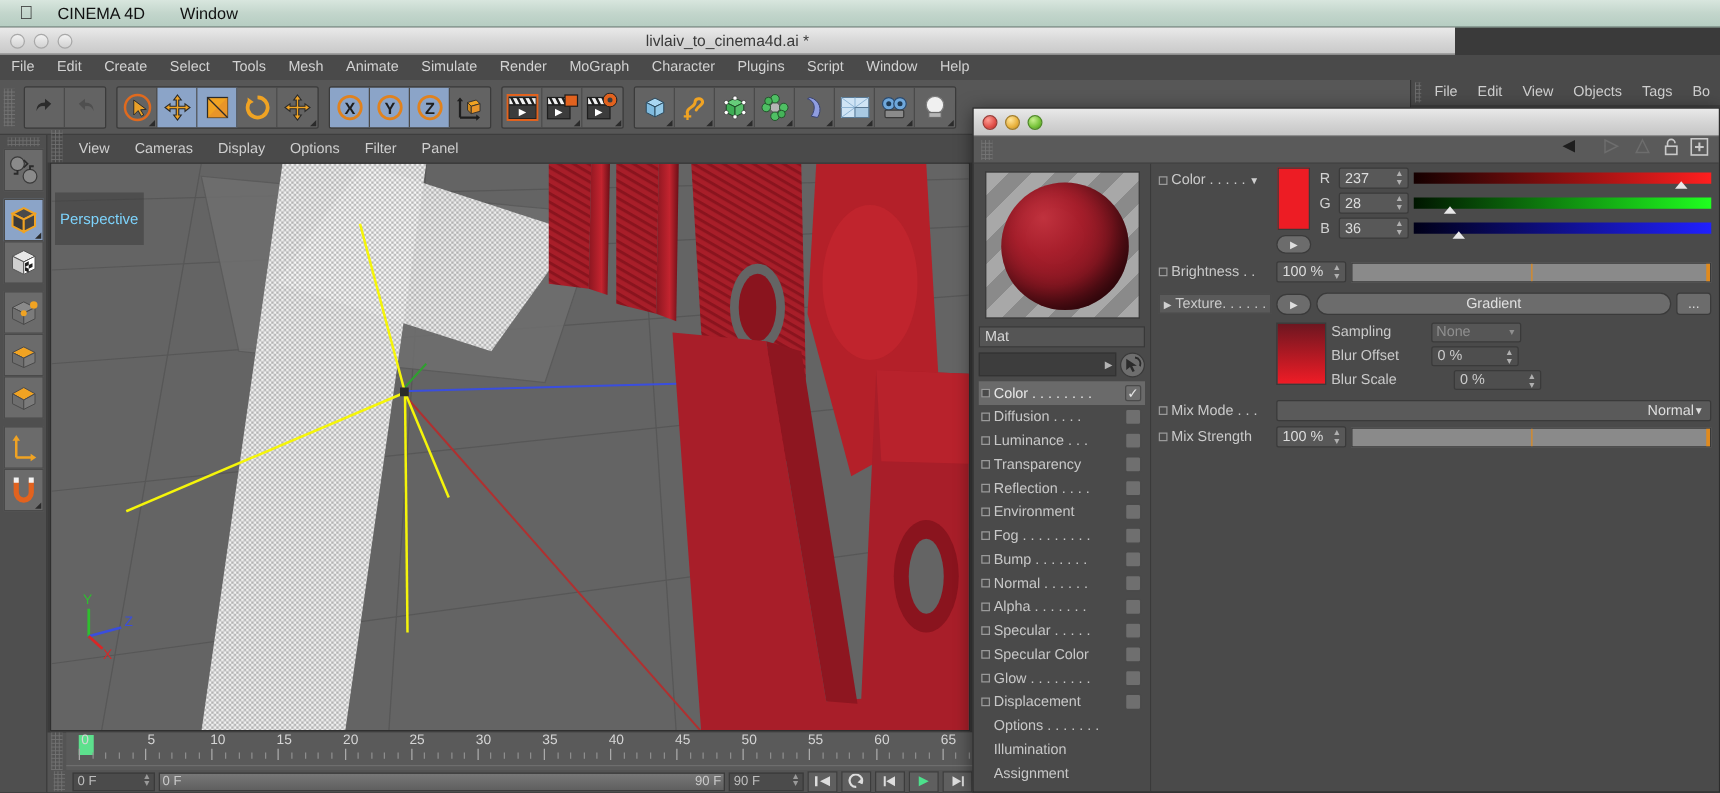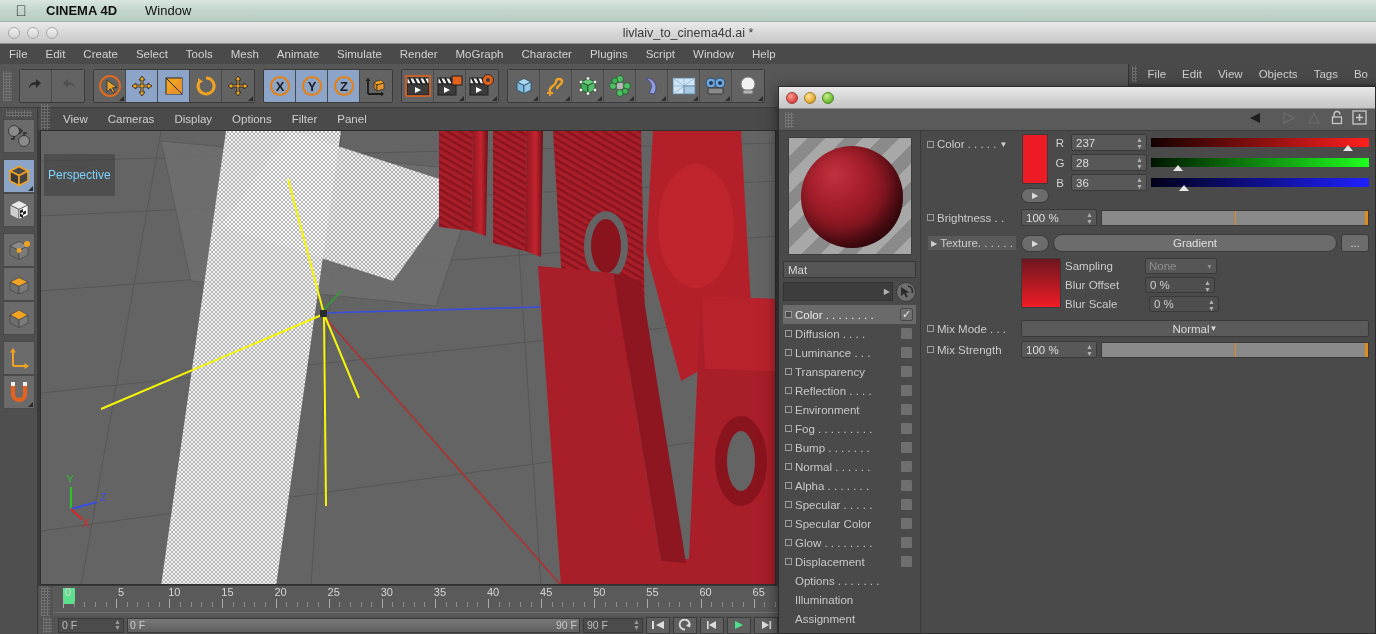--- a/index.html
+++ b/index.html
@@ -10,26 +10,26 @@
     -webkit-font-smoothing:antialiased;
   }
   
   #mac-menubar{
     position:absolute; left:0; top:0; width:1376px; height:22px;
     background:linear-gradient(to bottom,#d8e6de 0%,#c3d6cc 50%,#b6cdc2 100%);
     border-bottom:1px solid #9bb3a8;
     display:flex; align-items:center; padding-left:10px; gap:0px;
   }
   #mac-menubar .apple{ width:22px; text-align:center; font-size:15px; color:#2a2a2a; line-height:1;}
-  #mac-menubar .mi{ font-size:13px; color:#111; padding:0 14px; font-weight:bold; }
+  #mac-menubar .mi{ font-size:13px; color:#111; padding:0 14px; font-weight:normal; }
   #mac-menubar .mi.reg{ font-weight:normal; }
 
   
   #titlebar{
-    position:absolute; left:0; top:22px; width:1376px; height:22px;
+    position:absolute; left:0; top:22px; width:1164px; height:22px;
     background:linear-gradient(to bottom,#eaeaea 0%,#d6d6d6 55%,#c9c9c9 100%);
     border-bottom:1px solid #8e8e8e;
     display:flex; align-items:center;
   }
   #titlebar .tb-lights{ display:flex; gap:7px; padding-left:8px; }
   #titlebar .lt{ width:12px; height:12px; border-radius:50%;
      background:linear-gradient(to bottom,#f2f2f2,#d2d2d2); border:1px solid #a8a8a8; }
   #titlebar .tb-title{
     position:absolute; left:0; right:0; text-align:center;
     font-size:12.5px; color:#3a3a3a; pointer-events:none;
@@ -180,21 +180,21 @@
   
   .me-right{ flex:1; background:#4a4a4a; }
   .sec-head{ height:20px; background:#3e3e3e; display:flex; align-items:center;
      padding-left:8px; font-size:12.5px; color:#e2e2e2; font-weight:bold;}
   .prow{ display:flex; align-items:center; padding:3px 6px 0 6px; gap:4px;}
   .plabel{ width:90px; font-size:11.5px; color:#cacaca; display:flex; align-items:center; gap:3px;}
   .plabel .rad{ width:7px;height:7px;border:1px solid #9a9a9a; background:#4a4a4a; flex:0 0 auto;}
   .plabel .tri{ font-size:8px; color:#cfcfcf;}
   .plabel.boxed{ background:#5a5a5a; padding:1px 3px; border:1px solid #4a4a4a;}
   .swatch{ width:26px; height:50px; background:#ed1c24; border:1px solid #3a3a3a;}
-  .numbox{ width:76px; height:17px; background:#585858; border:1px solid #3a3a3a;
+  .numbox{ width:56px; height:17px; background:#585858; border:1px solid #3a3a3a;
      font-size:11.5px; color:#ddd; display:flex; align-items:center; padding:0 4px;
      position:relative; border-radius:2px;}
   .numbox .sp{ position:absolute; right:3px; top:1px; font-size:7px; color:#b0b0b0;
      line-height:7px; text-align:center;}
   .chanlabel{ width:14px; font-size:11.5px; color:#d2d2d2; text-align:center;}
   .slider{ flex:1; height:9px; position:relative; }
   .slider .track{ position:absolute; left:0; right:0; top:0; height:9px; }
   .slider .knob{ position:absolute; top:7px; width:0;height:0;
      border-left:5px solid transparent;border-right:5px solid transparent;border-bottom:6px solid #e8e8e8;}
   .trackR{ background:linear-gradient(to right,#150000,#ff1f1f);}
@@ -213,21 +213,21 @@
      border:1px solid #3a3a3a;}
   .smalllabel{ font-size:11.5px; color:#cacaca; width:74px;}
   .selbox{ width:72px;height:16px;background:#565656;border:1px solid #3a3a3a;
      font-size:11.5px;color:#8f8f8f; display:flex;align-items:center;justify-content:space-between;
      padding:0 3px; border-radius:2px;}
   .selbox .dn{font-size:7px;}
   .numbox2{ width:70px;height:16px;background:#4e4e4e;border:1px solid #3a3a3a;
      font-size:11.5px;color:#ccc;display:flex;align-items:center;padding:0 4px;position:relative;border-radius:2px;}
   .numbox2 .sp{position:absolute;right:3px;top:1px;font-size:7px;color:#b0b0b0;line-height:7px;}
   .dropwide{ flex:1; height:17px; background:#5a5a5a; border:1px solid #3a3a3a;
-     font-size:11.5px; color:#ddd; display:flex; align-items:center; justify-content:center;
+     font-size:11.5px; color:#ddd; display:flex; align-items:center; justify-content:flex-end;
      padding:0 5px; border-radius:2px;}
 </style>
 </head>
 <body>
 
 <div id="mac-menubar">
   <div class="apple"></div>
   <div class="mi">CINEMA 4D</div>
   <div class="mi reg">Window</div>
 </div>
@@ -985,21 +985,21 @@
               <span class="dn">▼</span>
             </div>
           </div>
           <div style="display:flex;align-items:center;gap:6px">
             <span class="smalllabel">Blur Offset</span>
             <div class="numbox2">
               <span>0 %</span>
               <span class="sp">▲<br>▼</span>
             </div>
           </div>
-          <div style="display:flex;align-items:center;gap:10px">
+          <div style="display:flex;align-items:center;gap:24px">
             <span class="smalllabel">Blur Scale</span>
             <div class="numbox2">
               <span>0 %</span>
               <span class="sp">▲<br>▼</span>
             </div>
           </div>
         </div>
       </div>
 
       <div class="prow" style="padding-top:8px">

